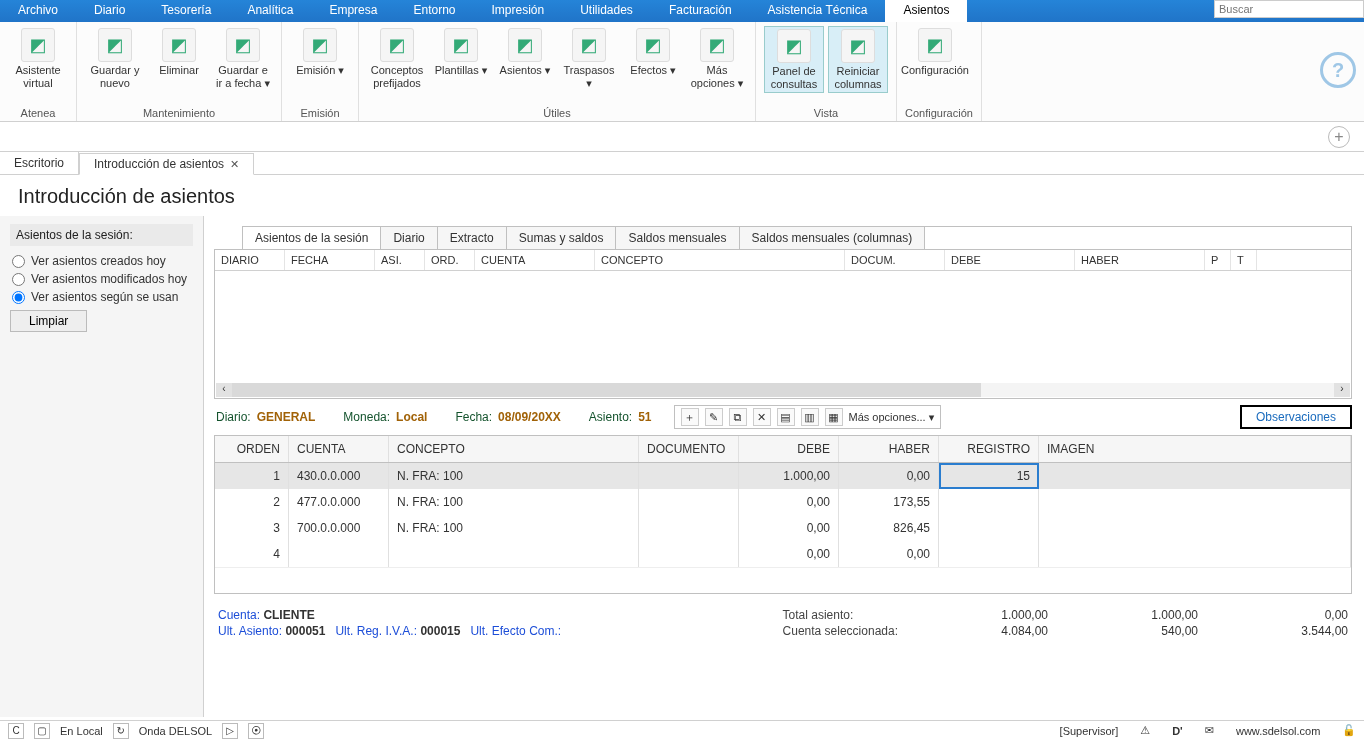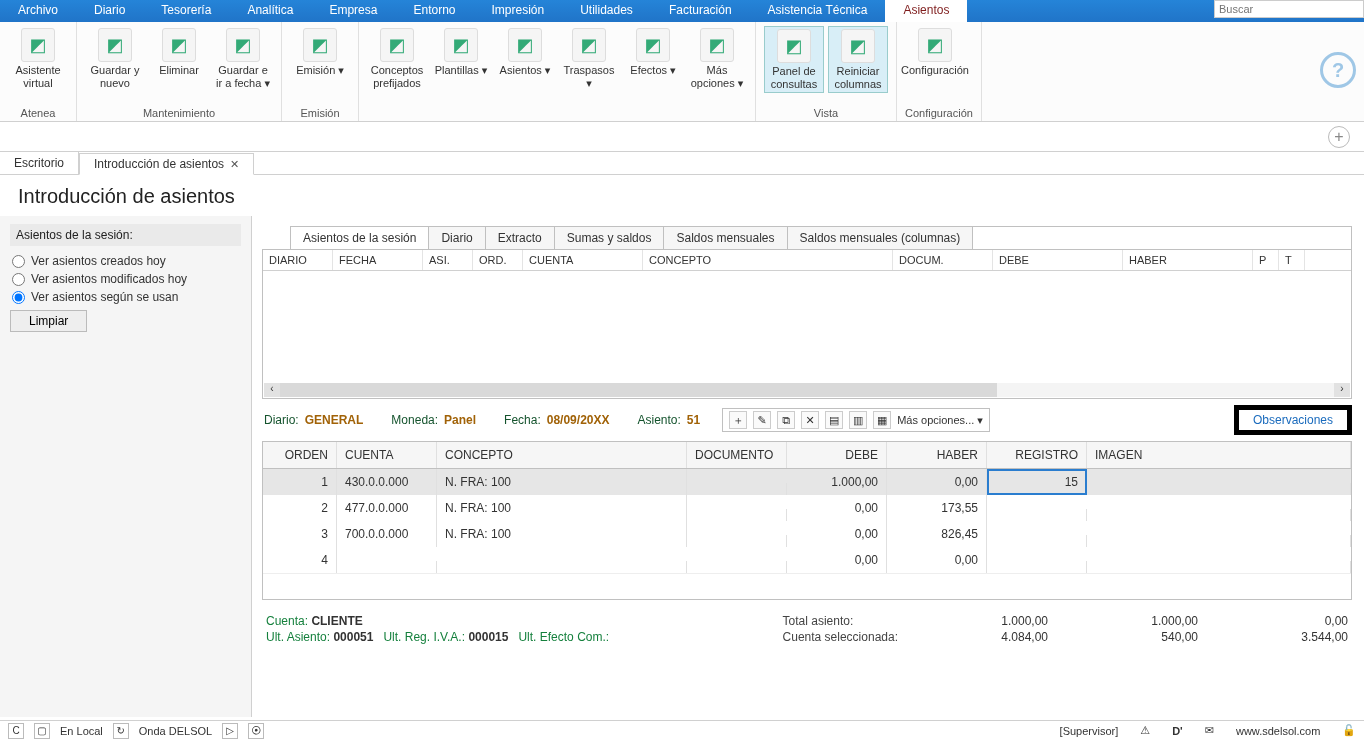--- a/index.html
+++ b/index.html
@@ -1,21 +1,21 @@
 <!DOCTYPE html>
 <html><head>
 <meta charset="utf-8">
 <style>
 * { margin:0; padding:0; box-sizing:border-box; font-family:"Segoe UI",Tahoma,sans-serif; }
 body { width:1364px; height:740px; background:#fff; color:#333; font-size:12px; position:relative; overflow:hidden; }
 
 
 .menu-bar { display:flex; background:linear-gradient(#2584d8,#2074c8); height:22px; }
 .menu-item { padding:3px 18px; color:#fff; font-size:12px; cursor:pointer; }
-.menu-item.active { background:#fff; color:#7f1d1d; }
+.menu-item.active { background:#fff; color:#000000; }
 .search-box { margin-left:auto; width:150px; height:18px; border:1px solid #ccc; background:#fff; font-size:11px; padding:1px 4px; }
 
 
 .ribbon { display:flex; background:#fcfcfc; border-bottom:1px solid #d0d0d0; height:100px; }
 .ribbon-group { display:flex; flex-direction:column; border-right:1px solid #e0e0e0; padding:4px 8px 2px; }
 .ribbon-buttons { display:flex; gap:4px; flex:1; align-items:flex-start; }
 .ribbon-btn { display:flex; flex-direction:column; align-items:center; justify-content:flex-start; text-align:center; width:50px; padding:2px; cursor:pointer; font-size:11px; line-height:1.15; }
 .ribbon-btn.wide { width:60px; }
 .ribbon-btn .ico { width:34px; height:34px; margin-bottom:2px; background:#f5f5f5; border:1px solid #ddd; border-radius:3px; display:flex; align-items:center; justify-content:center; font-size:18px; color:#3a7; }
 .ribbon-btn.highlight { background:#d8eef7; border:1px solid #9cc; }
@@ -28,21 +28,21 @@
 
 .doc-tabs { display:flex; border-bottom:1px solid #d0d0d0; height:23px; }
 .doc-tab { padding:4px 14px; border-right:1px solid #d0d0d0; font-size:12px; display:flex; align-items:center; gap:6px; cursor:pointer; }
 .doc-tab.active { border:1px solid #d0d0d0; border-bottom:1px solid #fff; position:relative; top:1px; background:#fff; }
 .close-x { font-size:11px; color:#555; }
 
 .page-title { font-size:20px; padding:10px 18px 8px; color:#222; }
 
 
 .content { display:flex; height:calc(100% - 22px - 100px - 30px - 23px - 44px - 20px); }
-.side-panel { width:252px; background:#f5f5f5; border-right:1px solid #d0d0d0; padding:8px 10px; }
+.side-panel { width:204px; background:#f5f5f5; border-right:1px solid #d0d0d0; padding:8px 10px; }
 .side-panel h3 { font-size:12px; font-weight:normal; color:#222; margin-bottom:8px; background:#eaeaea; padding:4px 6px; }
 .radio-row { display:flex; align-items:center; gap:6px; margin:4px 2px; font-size:12px; cursor:pointer; }
 .radio-row input { margin:0; }
 .btn-limpiar { margin-top:2px; padding:3px 18px; background:#eee; border:1px solid #bbb; cursor:pointer; font-size:12px; }
 
 .main { flex:1; padding:10px 12px 0 10px; display:flex; flex-direction:column; gap:6px; }
 .inner-tabs { display:flex; border:1px solid #c0c0c0; border-bottom:none; font-size:12px;margin-left:28px; }
 .inner-tab { padding:4px 12px; border-right:1px solid #c0c0c0; cursor:pointer; background:#f6f6f6; }
 .inner-tab.active { background:#fff; font-weight:500; }
 .grid1 { border:1px solid #c0c0c0; height:150px; overflow:hidden; position:relative; }
@@ -50,41 +50,41 @@
 .grid1-head div, .grid1-row div { padding:4px 6px; border-right:1px solid #e4e4e4; white-space:nowrap; }
 .hscroll { position:absolute; bottom:1px; left:1px; right:1px; height:14px; background:#f0f0f0; display:flex; }
 .hscroll .arrow { width:16px; background:#e2e2e2; text-align:center; font-size:10px; cursor:pointer; }
 .hscroll .track { flex:1; background:#f4f4f4; position:relative; }
 .hscroll .thumb { position:absolute; left:0; width:68%; height:100%; background:#d9d9d9; }
 .info-bar { display:flex; align-items:center; gap:28px; font-size:12px; padding:4px 2px; }
 .info-bar .label { color:#14532d; }
 .info-bar .value { font-weight:bold; color:#a16207; margin-left:6px; }
 .toolbar2 { display:flex; align-items:center; gap:6px; border:1px solid #c0c0c0; padding:2px 6px; font-size:11px; }
 .toolbar2 .tico { width:18px; height:18px; display:inline-flex; align-items:center; justify-content:center; border:1px solid #ccc; background:#fafafa; cursor:pointer; font-size:11px; }
-.observ-btn { margin-left:auto; padding:3px 14px; border:5px solid #000000; color:#1a6bbd; background:#fff; cursor:pointer; font-size:12px; }
+.observ-btn { margin-left:auto; padding:3px 14px; border:2px solid #000000; color:#1a6bbd; background:#fff; cursor:pointer; font-size:12px; }
 
 .grid2 { border:1px solid #c0c0c0; }
-.grid2-head, .grid2-row { display:flex; font-size:12px;align-items:flex-end; }
+.grid2-head, .grid2-row { display:flex; font-size:12px; }
 .grid2-head { background:#f6f6f6; border-bottom:1px solid #c0c0c0; font-weight:normal; }
 .g2cell { padding:6px 8px; border-right:1px solid #e0e0e0; }
 .g2-orden { width:74px; text-align:right; }
 .g2-cuenta { width:100px; }
 .g2-concepto { width:250px; }
 .g2-doc { width:100px; }
 .g2-debe { width:100px; text-align:right; }
 .g2-haber { width:100px; text-align:right; }
 .g2-reg { width:100px; text-align:right; }
 .g2-img { flex:1; }
 .grid2-row.sel { background:#e6e6e6; }
 .grid2-row.sel .g2-reg { outline:2px solid #2a7dcf; outline-offset:-2px; }
 .grid2-empty { height:26px; border-top:1px solid #eee; }
 
 .summary { display:flex; gap:40px; font-size:12px; padding:8px 4px 4px; }
 .summary .left { display:flex; flex-direction:column; gap:2px; }
-.summary .lbl { color:#15803d; }
+.summary .lbl { color:#1d4ed8; }
 .summary .val { font-weight:bold; }
 .summary .right { margin-left:auto; display:grid; grid-template-columns:auto repeat(3,120px); gap:2px 30px; text-align:right; }
 .summary .right .rlabel { text-align:left; color:#444; }
 
 
 .status-bar { position:absolute; bottom:0; left:0; right:0; height:20px; border-top:1px solid #d0d0d0; background:#fff; display:flex; align-items:center; padding:0 8px; font-size:11px; gap:10px; }
 .status-bar .sicon { display:inline-flex; width:16px; height:16px; border:1px solid #bbb; align-items:center; justify-content:center; font-size:10px; }
 .status-right { margin-left:auto; display:flex; gap:22px; align-items:center; }
 </style>
 </head>
@@ -161,20 +161,21 @@
         </div>
         <div class="ribbon-btn wide">
           <div class="ico">◩</div>
           <div>Efectos ▾</div>
         </div>
         <div class="ribbon-btn wide">
           <div class="ico">◩</div>
           <div>Más opciones ▾</div>
         </div>
       </div>
+      <div class="ribbon-group-label">Útiles</div>
     </div>
     <div class="ribbon-group">
       <div class="ribbon-buttons">
         <div class="ribbon-btn wide highlight">
           <div class="ico">◩</div>
           <div>Panel de consultas</div>
         </div>
         <div class="ribbon-btn wide highlight">
           <div class="ico">◩</div>
           <div>Reiniciar columnas</div>
@@ -255,21 +256,21 @@
               <div class="thumb"></div>
             </div>
           <div class="arrow">›</div>
         </div>
       </div>
     </div>
 
     <div style="display:flex;align-items:center;gap:20px;">
       <div class="info-bar">
         <span><span class="label">Diario:</span><span class="value">GENERAL</span></span>
-        <span><span class="label">Moneda:</span><span class="value">Panel</span></span>
+        <span><span class="label">Moneda:</span><span class="value">Local</span></span>
         <span><span class="label">Fecha:</span><span class="value">08/09/20XX</span></span>
         <span><span class="label">Asiento:</span><span class="value">51</span></span>
       </div>
       <div class="toolbar2">
         <span class="tico">＋</span>
         <span class="tico">✎</span>
         <span class="tico">⧉</span>
         <span class="tico">✕</span>
         <span class="tico">▤</span>
         <span class="tico">▥</span>

